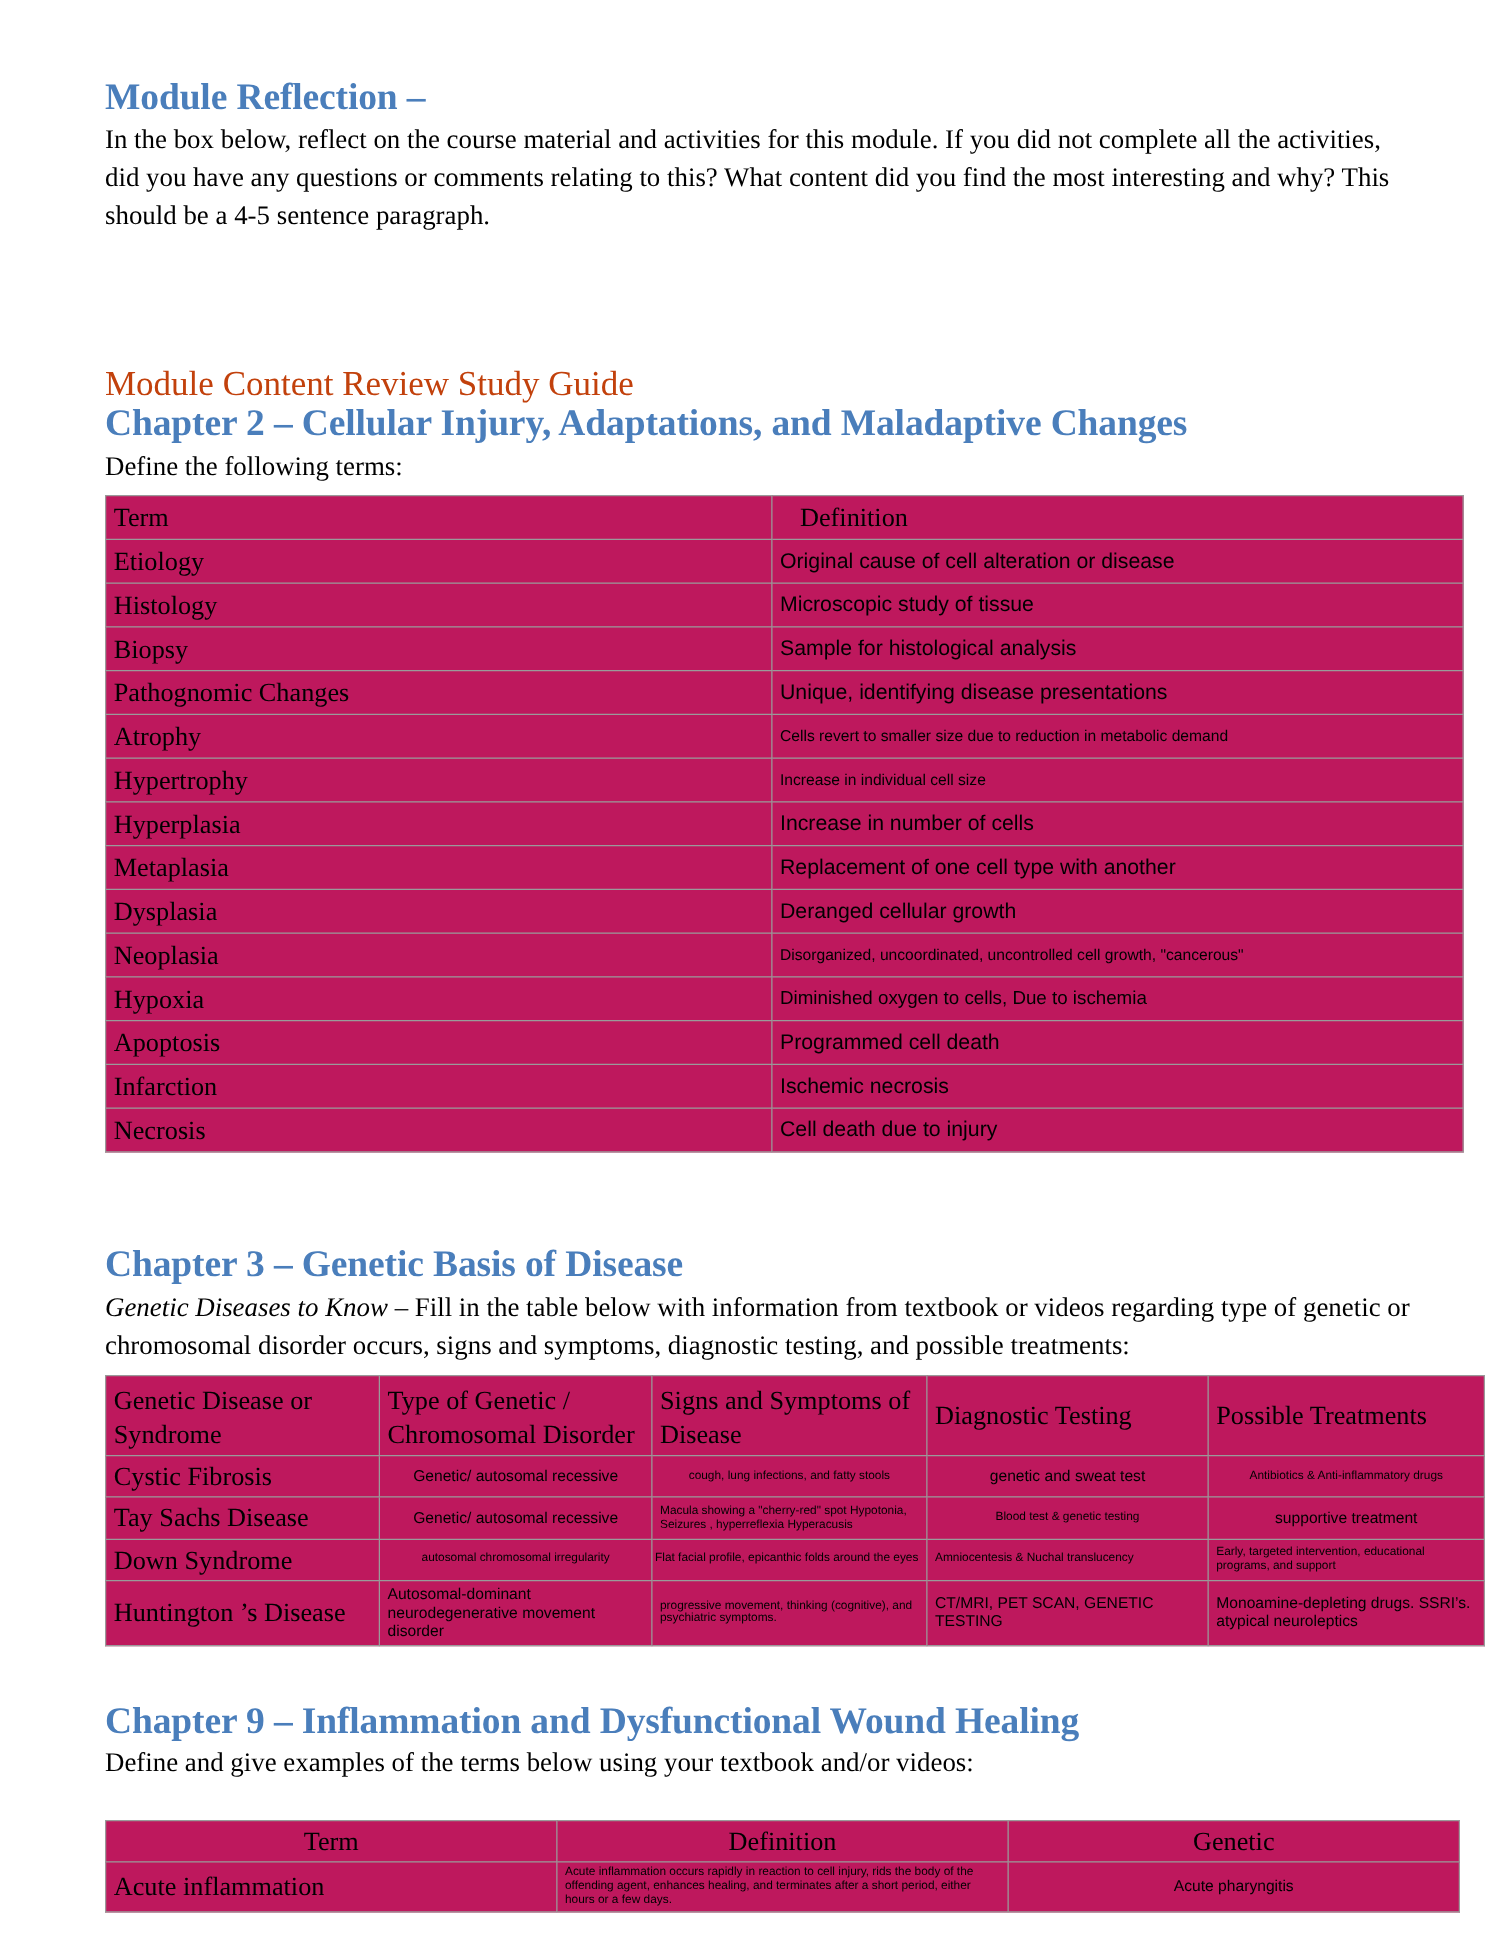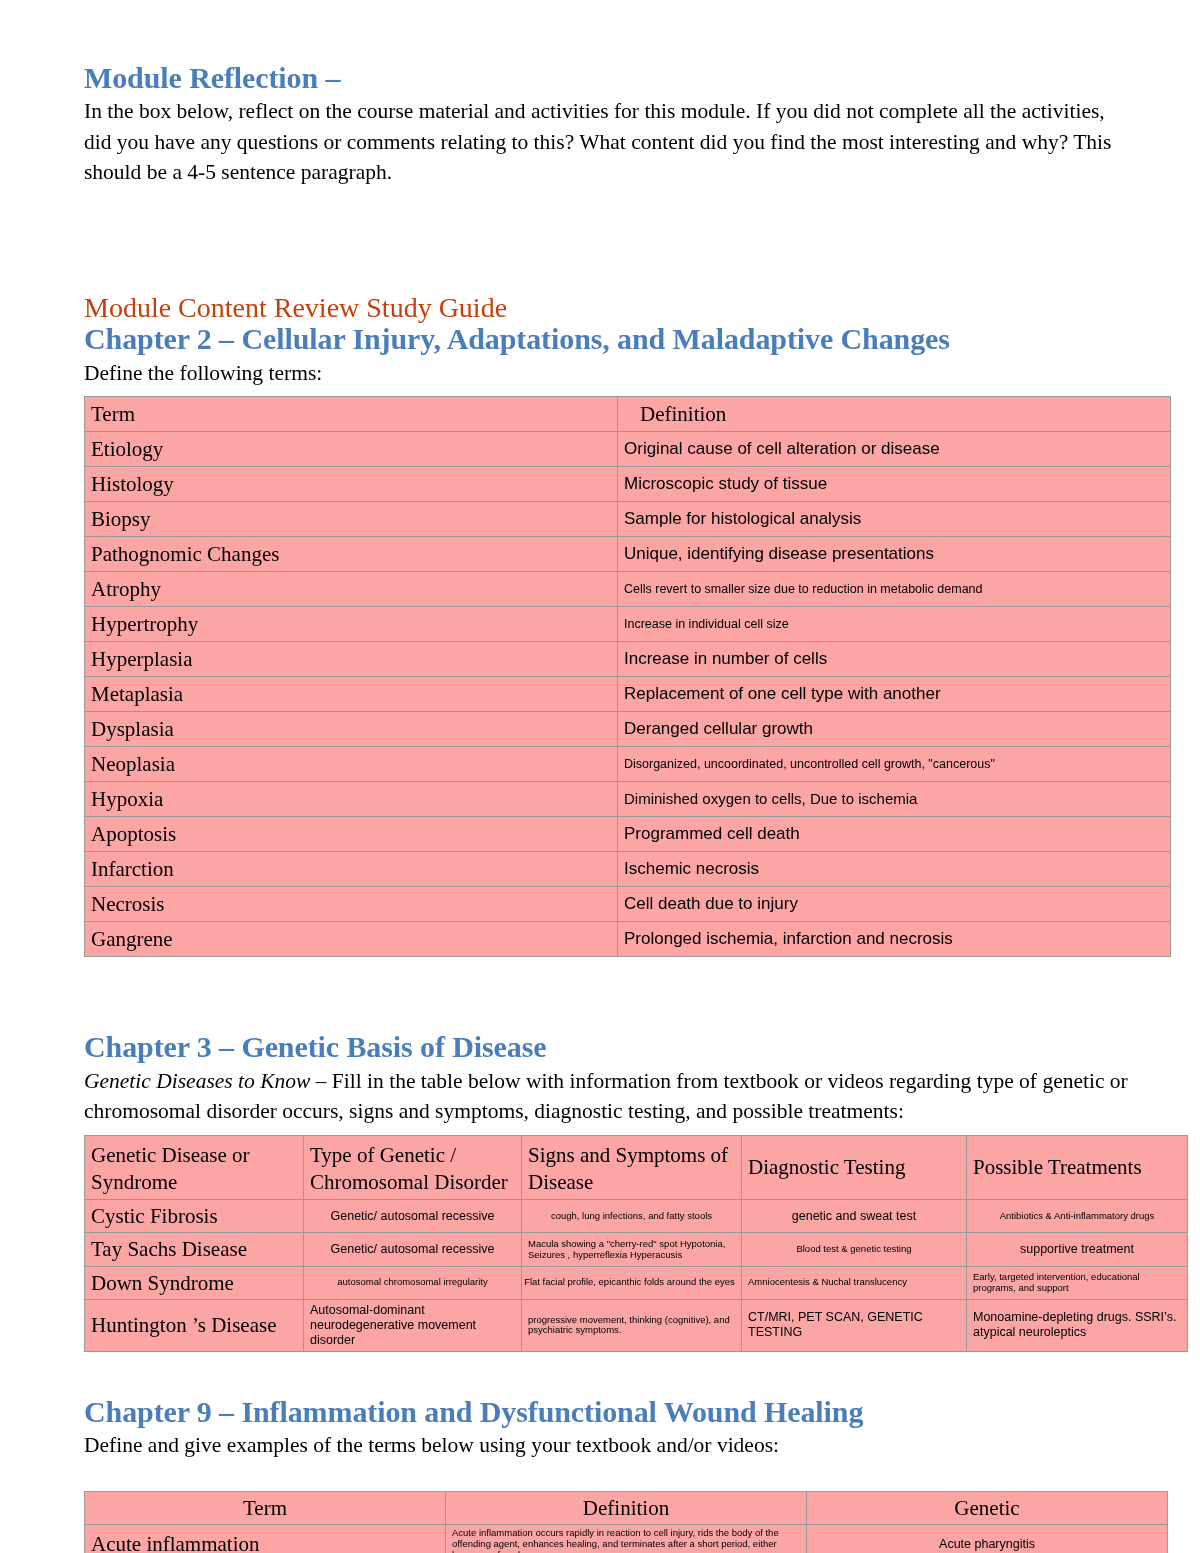--- a/index.html
+++ b/index.html
@@ -57,21 +57,21 @@
   .gap-md { height: 30px; }
   .gap-sm { height: 14px; }
   .gap-xs { height: 8px; }
 
   
   table.doc-table {
     border-collapse: collapse;
     width: 1046px;
     table-layout: fixed;
     border: 1px solid #b9b9b9;
-    background: #fca5a5;
+    background: #be185d;
   }
   table.doc-table td {
     border: 1px solid #9a9a9a;
     vertical-align: middle;
     padding: 3px 6px;
     overflow: hidden;
   }
   
   .c-term {
     font-family: "Liberation Serif", "DejaVu Serif", serif;
@@ -190,24 +190,20 @@
           <td class="col-def c-ans">Programmed cell death</td>
         </tr>
         <tr>
           <td class="col-term c-term">Infarction</td>
           <td class="col-def c-ans">Ischemic necrosis</td>
         </tr>
         <tr>
           <td class="col-term c-term">Necrosis</td>
           <td class="col-def c-ans indent1">Cell death due to injury</td>
         </tr>
-        <tr>
-          <td class="col-term c-term">Gangrene</td>
-          <td class="col-def c-ans">Prolonged ischemia, infarction and necrosis</td>
-        </tr>
       </tbody>
     </table>
 
     <div class="gap-lg"></div>
 
     <h1 class="doc-h">Chapter 3 – Genetic Basis of Disease</h1>
     <p class="body-text">
       <span class="ital">Genetic Diseases to Know</span><span> – Fill in the table below with information from textbook or videos regarding type of genetic or chromosomal disorder occurs, signs and symptoms, diagnostic testing, and possible treatments:</span>
     </p>
     <div class="gap-xs"></div>
@@ -231,21 +227,21 @@
         <tr>
           <td class="g0 c-term">Tay Sachs Disease</td>
           <td class="g1 c-ans tiny center">Genetic/ autosomal recessive</td>
           <td class="g2 c-ans mini">Macula showing a "cherry-red" spot Hypotonia, Seizures , hyperreflexia Hyperacusis</td>
           <td class="g3 c-ans mini center">Blood test &amp; genetic testing</td>
           <td class="g4 c-ans tiny center">supportive treatment</td>
         </tr>
         <tr>
           <td class="g0 c-term">Down Syndrome</td>
           <td class="g1 c-ans mini center">autosomal chromosomal irregularity</td>
-          <td class="g2 c-ans mini" style="padding-left:2px;text-align:center;">Flat facial profile, epicanthic folds around the eyes</td>
+          <td class="g2 c-ans mini" style="padding-left:2px;">Flat facial profile, epicanthic folds around the eyes</td>
           <td class="g3 c-ans mini">Amniocentesis &amp; Nuchal translucency</td>
           <td class="g4 c-ans mini">Early, targeted intervention, educational programs, and support</td>
         </tr>
         <tr>
           <td class="g0 c-term">Huntington ’s Disease</td>
           <td class="g1 c-ans tiny">Autosomal-dominant neurodegenerative movement disorder</td>
           <td class="g2 c-ans mini">progressive movement, thinking (cognitive), and psychiatric symptoms.</td>
           <td class="g3 c-ans tiny">CT/MRI, PET SCAN, GENETIC TESTING</td>
           <td class="g4 c-ans tiny">Monoamine-depleting drugs. SSRI’s. atypical neuroleptics</td>
         </tr>

